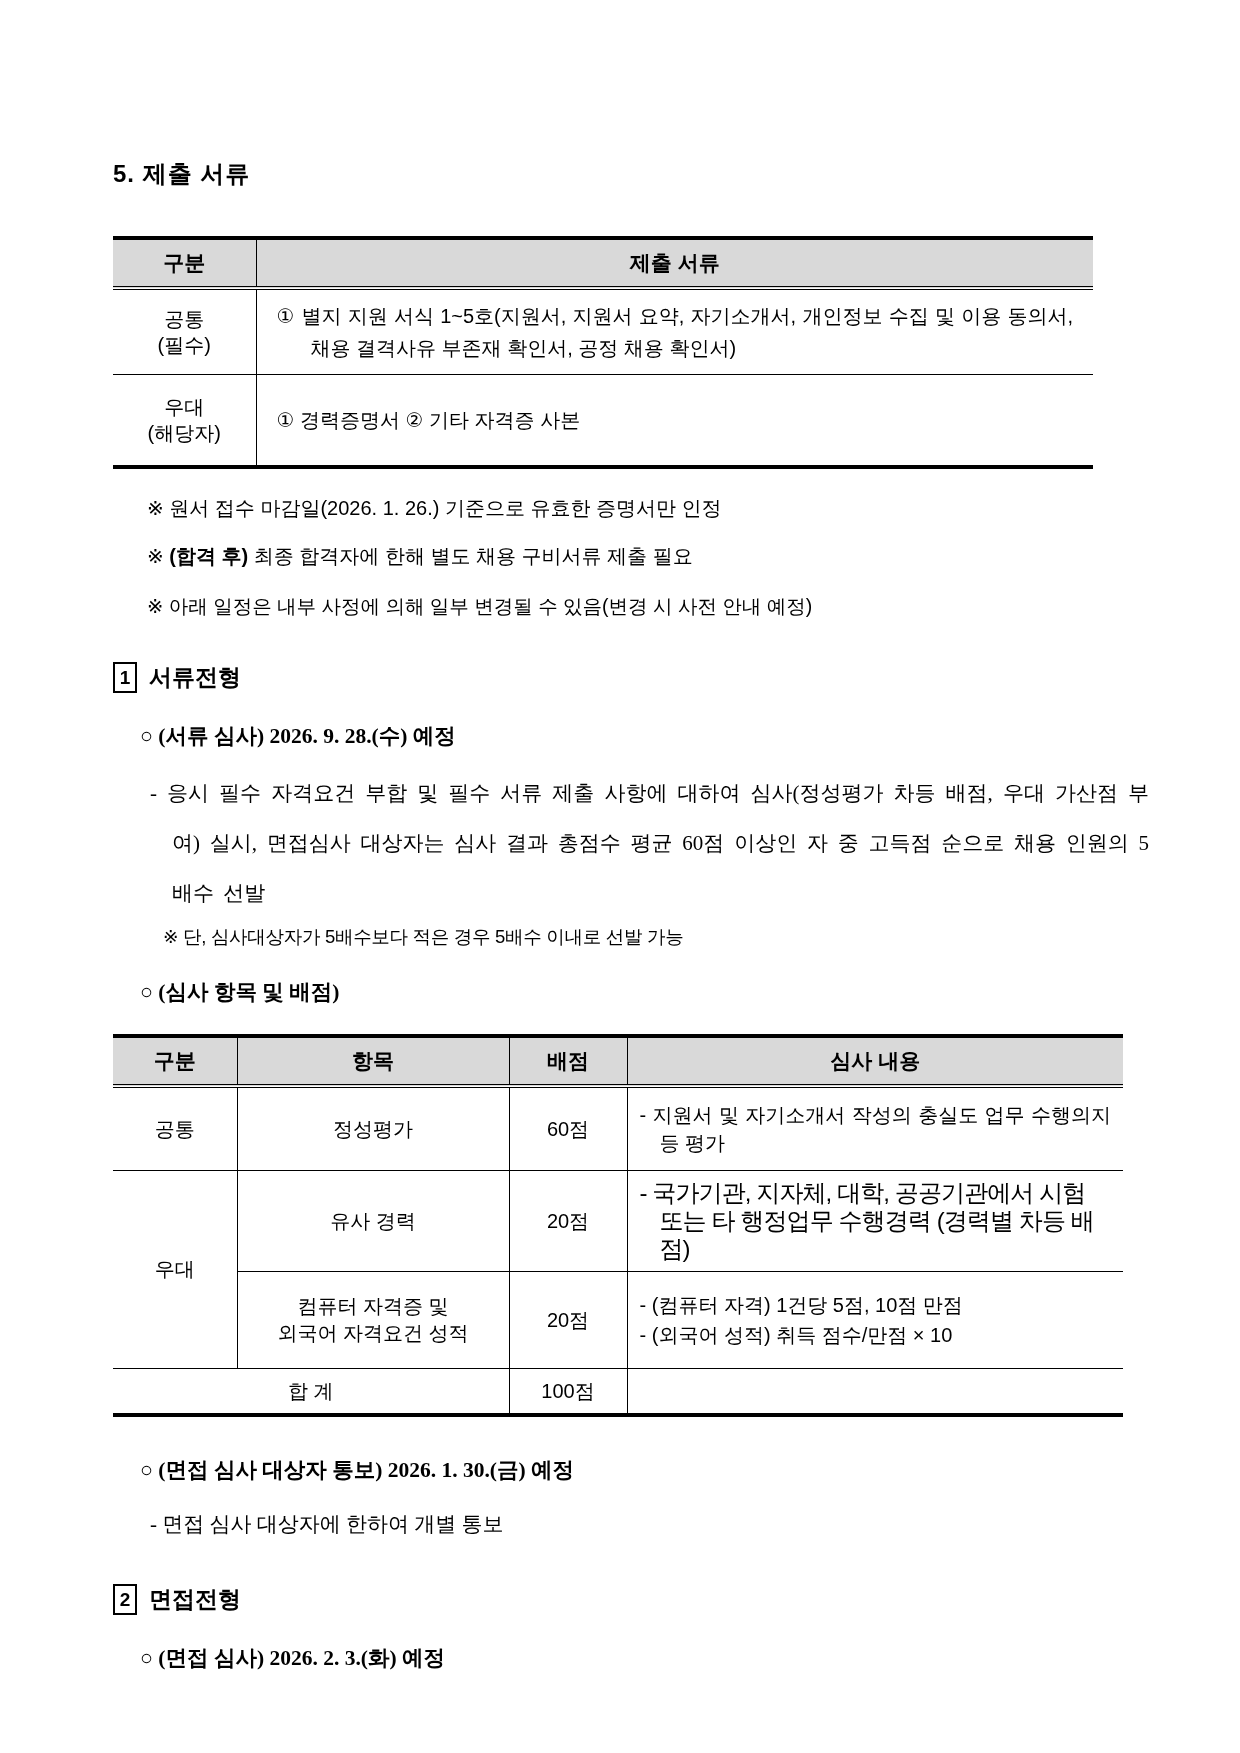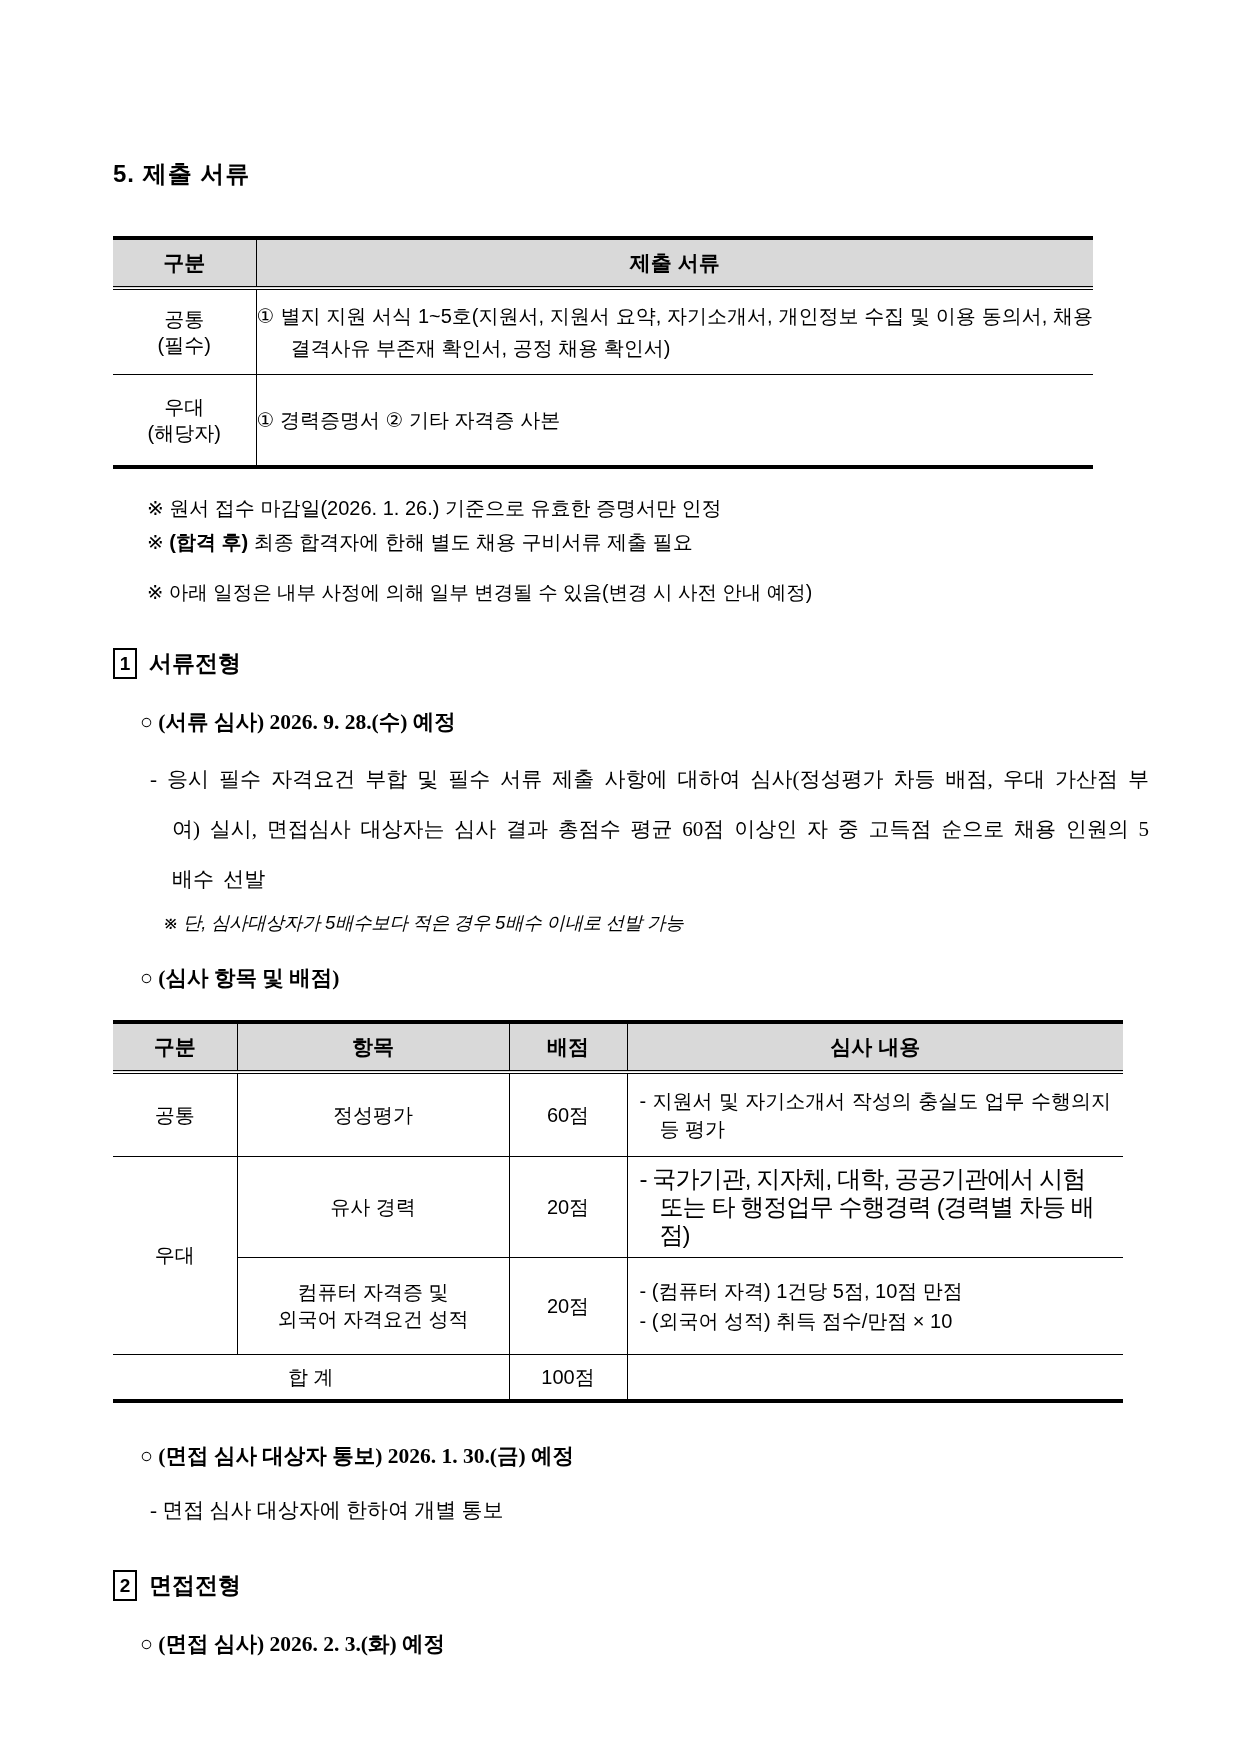--- a/index.html
+++ b/index.html
@@ -40,31 +40,31 @@
     height: 44px;
     font-size: 21px;
     font-weight: bold;
     border-bottom: 4px double #000;
     text-align: center;
   }
   .t1 th:first-child, .t1 td:first-child { border-right: 1px solid #000; }
   .t1 td { border-top: 1px solid #000; font-size: 20px; }
   .t1 tr:first-child td { border-top: none; }
   .t1 td.cell-label { text-align: center; line-height: 26px; height: 76px; }
-  .t1 td.cell-content { padding: 10px 0; }
+  .t1 td.cell-content { padding: 10px 20px; }
   .t1 .hang { display: block; padding-left: 34px; text-indent: -34px; text-align: justify; line-height: 32px; }
   .t1 tr.row-pref td { height: 70px; }
   
   .note {
     margin: 24px 0 0 34px;
     font-size: 20px;
     line-height: 30px;
     font-family: "Liberation Sans", "DejaVu Sans", sans-serif;
   }
-  .note + .note { margin-top: 4px; }
+  .note + .note { margin-top: 18px; }
   .b { font-weight: bold; }
   
   .sec6-title { margin-top: 54px; }
   .sec6-note {
     margin: 22px 0 0 34px;
     font-size: 19.5px;
     font-family: "Liberation Sans", "DejaVu Sans", sans-serif;
   }
   .step-heading {
     margin-top: 42px;
@@ -98,21 +98,20 @@
     text-align: justify;
     padding-left: 22px;
     text-indent: -22px;
     word-spacing: 4px;
   }
   .sub-note {
     margin: 6px 0 0 50px;
     font-size: 18.5px;
     font-family: "Liberation Sans", "DejaVu Sans", sans-serif;
     letter-spacing: -0.3px;
-    font-style: italic;
   }
   
   .t2 {
     width: 1010px;
     margin-top: 28px;
     border-top: 4px solid #000;
     border-bottom: 4px solid #000;
     font-family: "Liberation Sans", "DejaVu Sans", sans-serif;
   }
   .t2 th {

